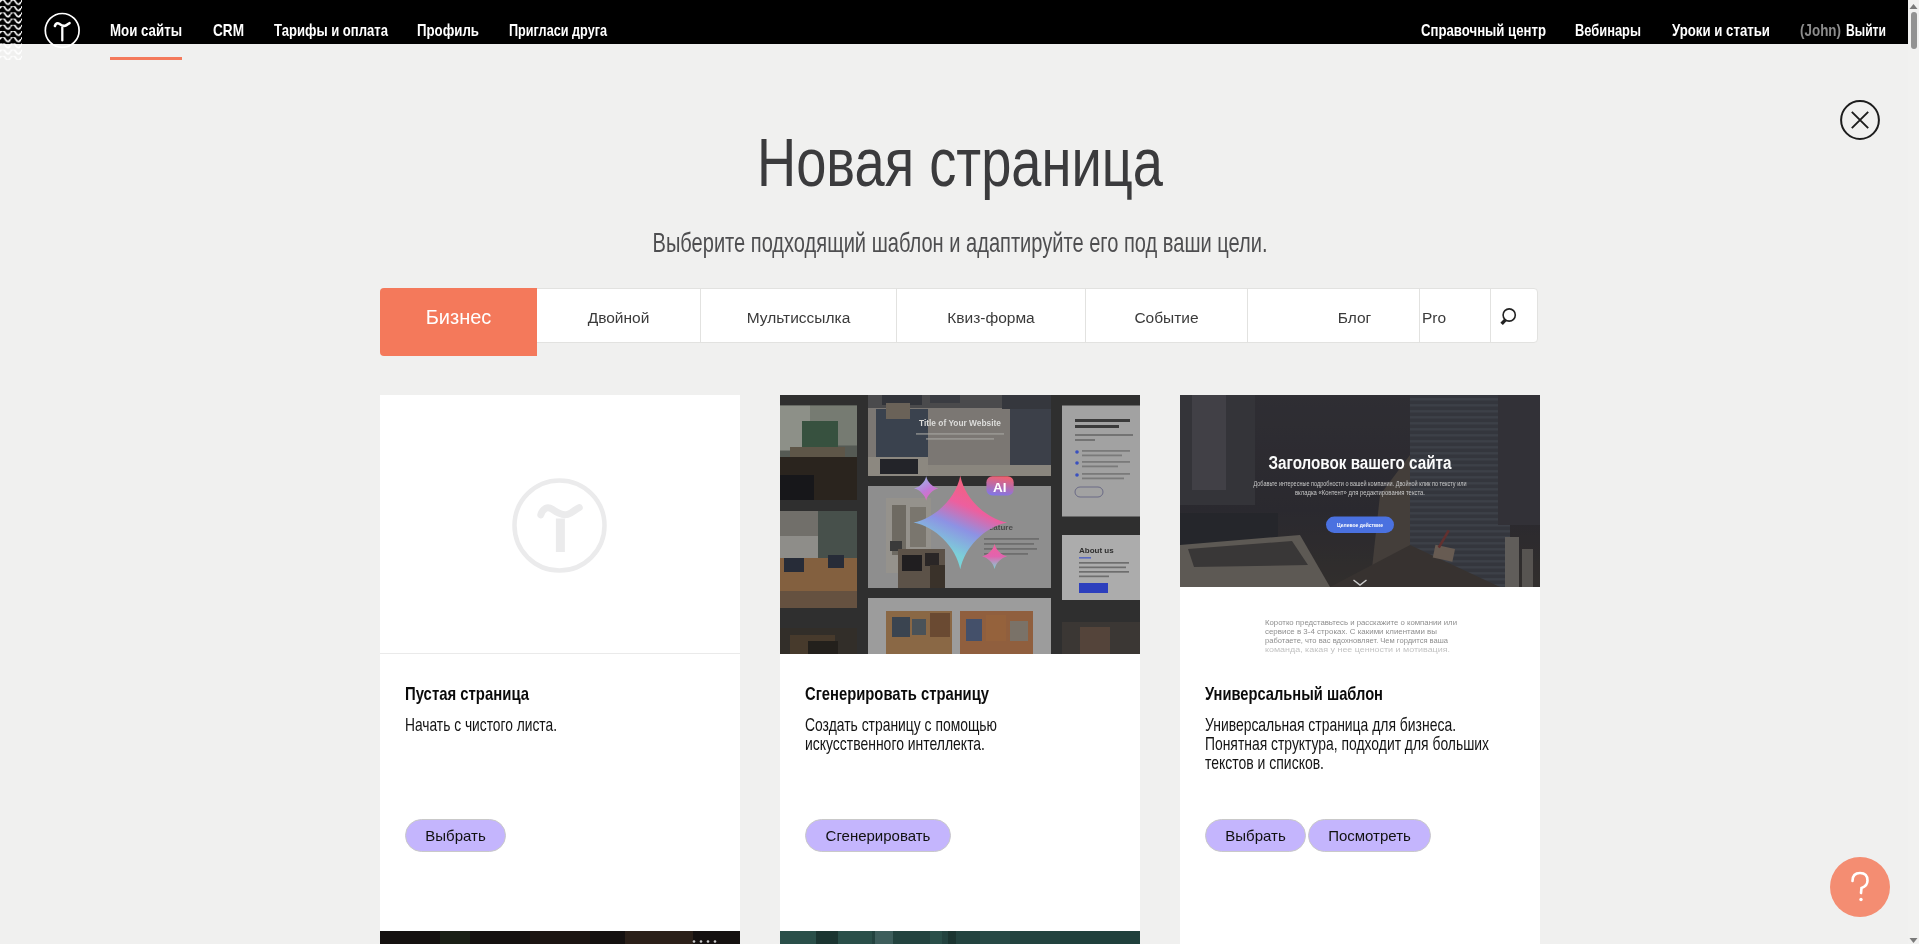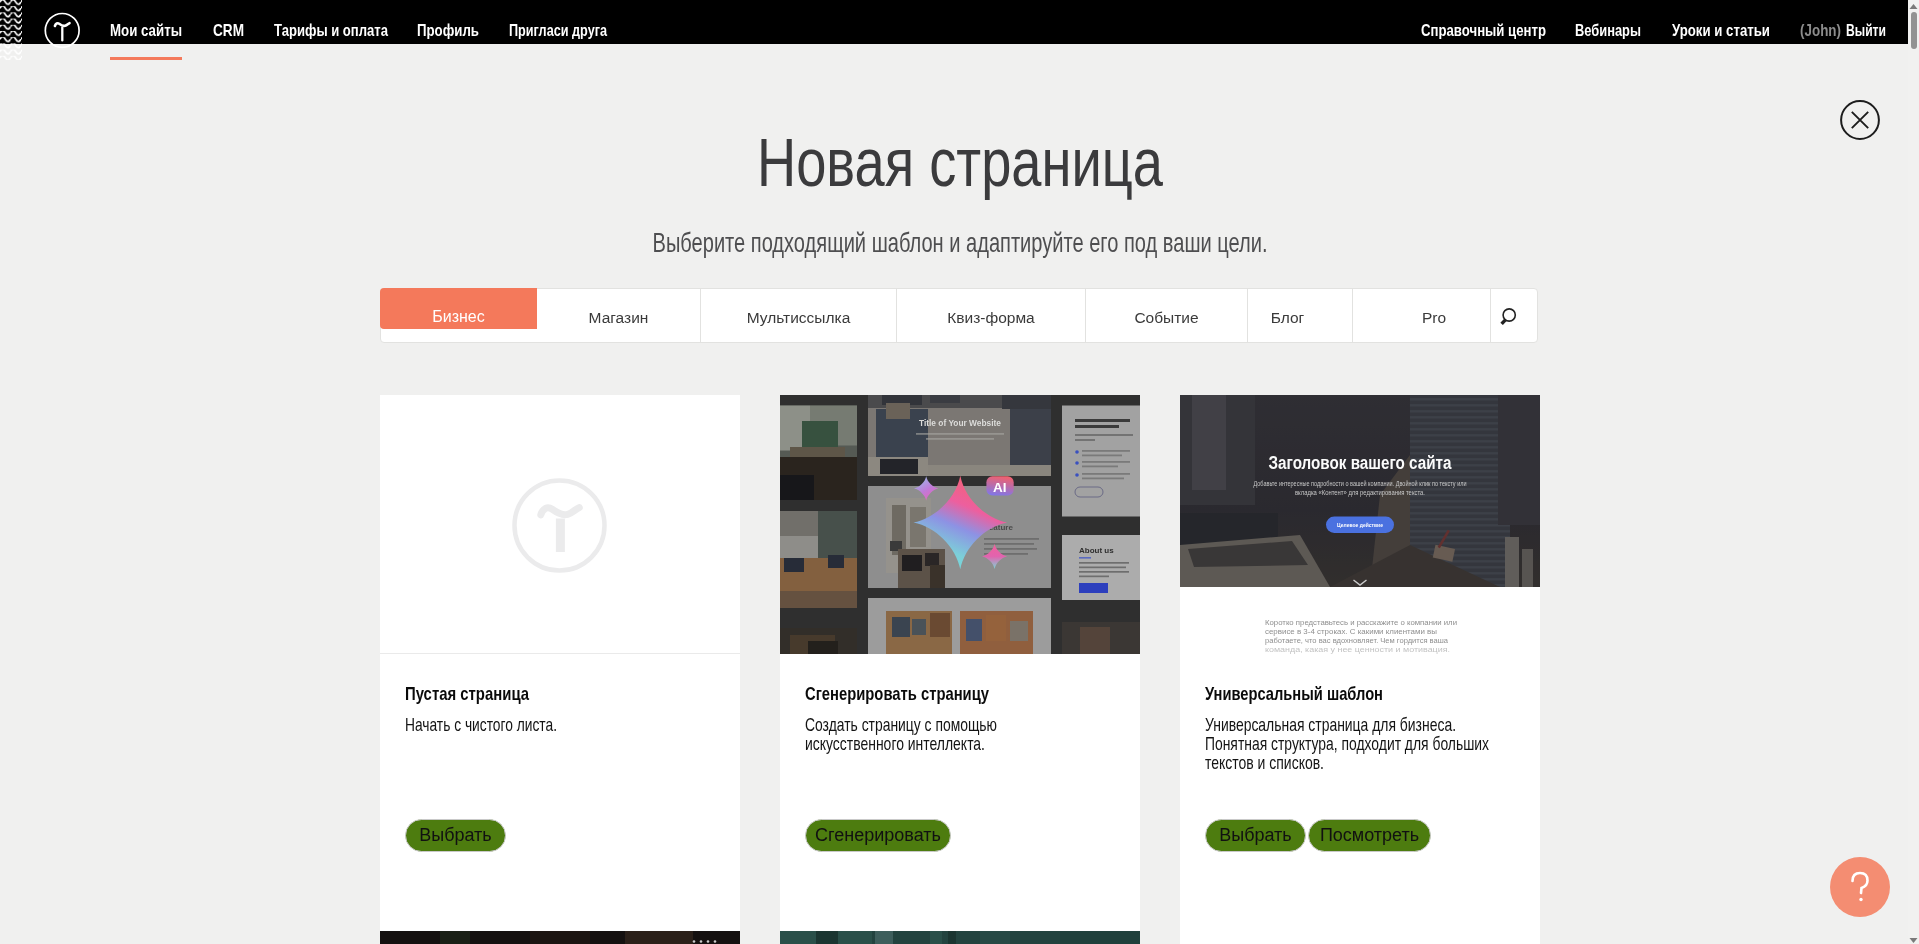--- a/index.html
+++ b/index.html
@@ -10,27 +10,27 @@
 
   
   #nav { left:0; top:0; width:1908px; height:44px; background:#000; }
   #underline { position:absolute; left:110px; top:57px; width:72px; height:3px; background:#f4795b; }
 
   
   #tabs { left:380px; top:288px; width:1158px; height:55px; background:#fff;
     border:1px solid #e2e2e0; border-radius:4px; }
   .tab { position:absolute; top:0; height:53px; border-right:1px solid #e2e2e0;
     color:#3a3a3a; font-size:15.5px; text-align:center; line-height:57px; }
-  .tab.active { background:#f4795b; color:#fff; margin:-1px 0 0 -1px; height:41px;
-    line-height:58px; border:none; border-radius:4px 0 0 4px; font-size:16px; }
+  .tab.active { background:#f4795b; color:#fff; margin:-1px 0 0 -1px; height:68px;
+    line-height:58px; border:none; border-radius:4px 0 0 4px; font-size:20px; }
 
   
   .card { position:absolute; width:360px; background:#fff; top:395px; height:599px; }
   .btn { position:absolute; top:424px; height:33px; border:1px solid #c9c9c9; border-radius:17px;
-    background:#4d7c0f; font-size:18px; color:#111; line-height:31px; text-align:center; }
+    background:#c4b5fd; font-size:15px; color:#111; line-height:31px; text-align:center; }
 
   
   #help { left:1830px; top:857px; width:60px; height:60px; border-radius:50%; background:#f48d72; }
 
   
   #sbar { left:1908px; top:0; width:11px; height:944px; background:#f1f1f0; }
   #sthumb { position:absolute; left:2.5px; top:12px; width:6px; height:37px; background:#929292; border-radius:3px; }
 </style>
 </head>
 <body>
@@ -71,25 +71,25 @@
   <path d="M11.8,11.8 L28.2,28.2 M28.2,11.8 L11.8,28.2" stroke="#1c1c1c" stroke-width="1.9"></path>
 </svg>
 
 <svg class="abs" style="left:0;top:0" width="1919" height="280" viewBox="0 0 1919 280">
   <text x="960" y="186" text-anchor="middle" font-size="69" fill="#3b3b3d" textLength="406" lengthAdjust="spacingAndGlyphs">Новая страница</text>
   <text x="960" y="252" text-anchor="middle" font-size="28" fill="#4e4e50" textLength="615" lengthAdjust="spacingAndGlyphs">Выберите подходящий шаблон и адаптируйте его под ваши цели.</text>
 </svg>
 
 <div id="tabs" class="abs">
   <div class="tab active" style="left:0px; width:157px;">Бизнес</div>
-  <div class="tab" style="left:156px; width:164px;">Магазин</div>
+  <div class="tab" style="left:156px; width:164px;">Двойной</div>
   <div class="tab" style="left:320px; width:196px;">Мультиссылка</div>
   <div class="tab" style="left:516px; width:189px;">Квиз-форма</div>
   <div class="tab" style="left:705px; width:162px;">Событие</div>
-  <div class="tab" style="left:842px; width:130px;text-align:center;">Блог</div>
+  <div class="tab" style="left:909px; width:130px;text-align:center;">Блог</div>
   <div class="tab" style="left:997px; width:113px;">Pro</div>
   <div class="tab" style="left:1110px; width:46px; border-right:none;">
     <svg width="22" height="22" viewBox="0 0 22 22" style="display:block;margin:17px 0 0 5px">
       <circle cx="13.2" cy="9" r="6.1" fill="none" stroke="#222" stroke-width="1.6"></circle>
       <path d="M9.4,13.8 L5.6,17.8" stroke="#222" stroke-width="3.4"></path>
     </svg>
   </div>
 </div>
 
 <div class="card abs" style="left:380px;">

